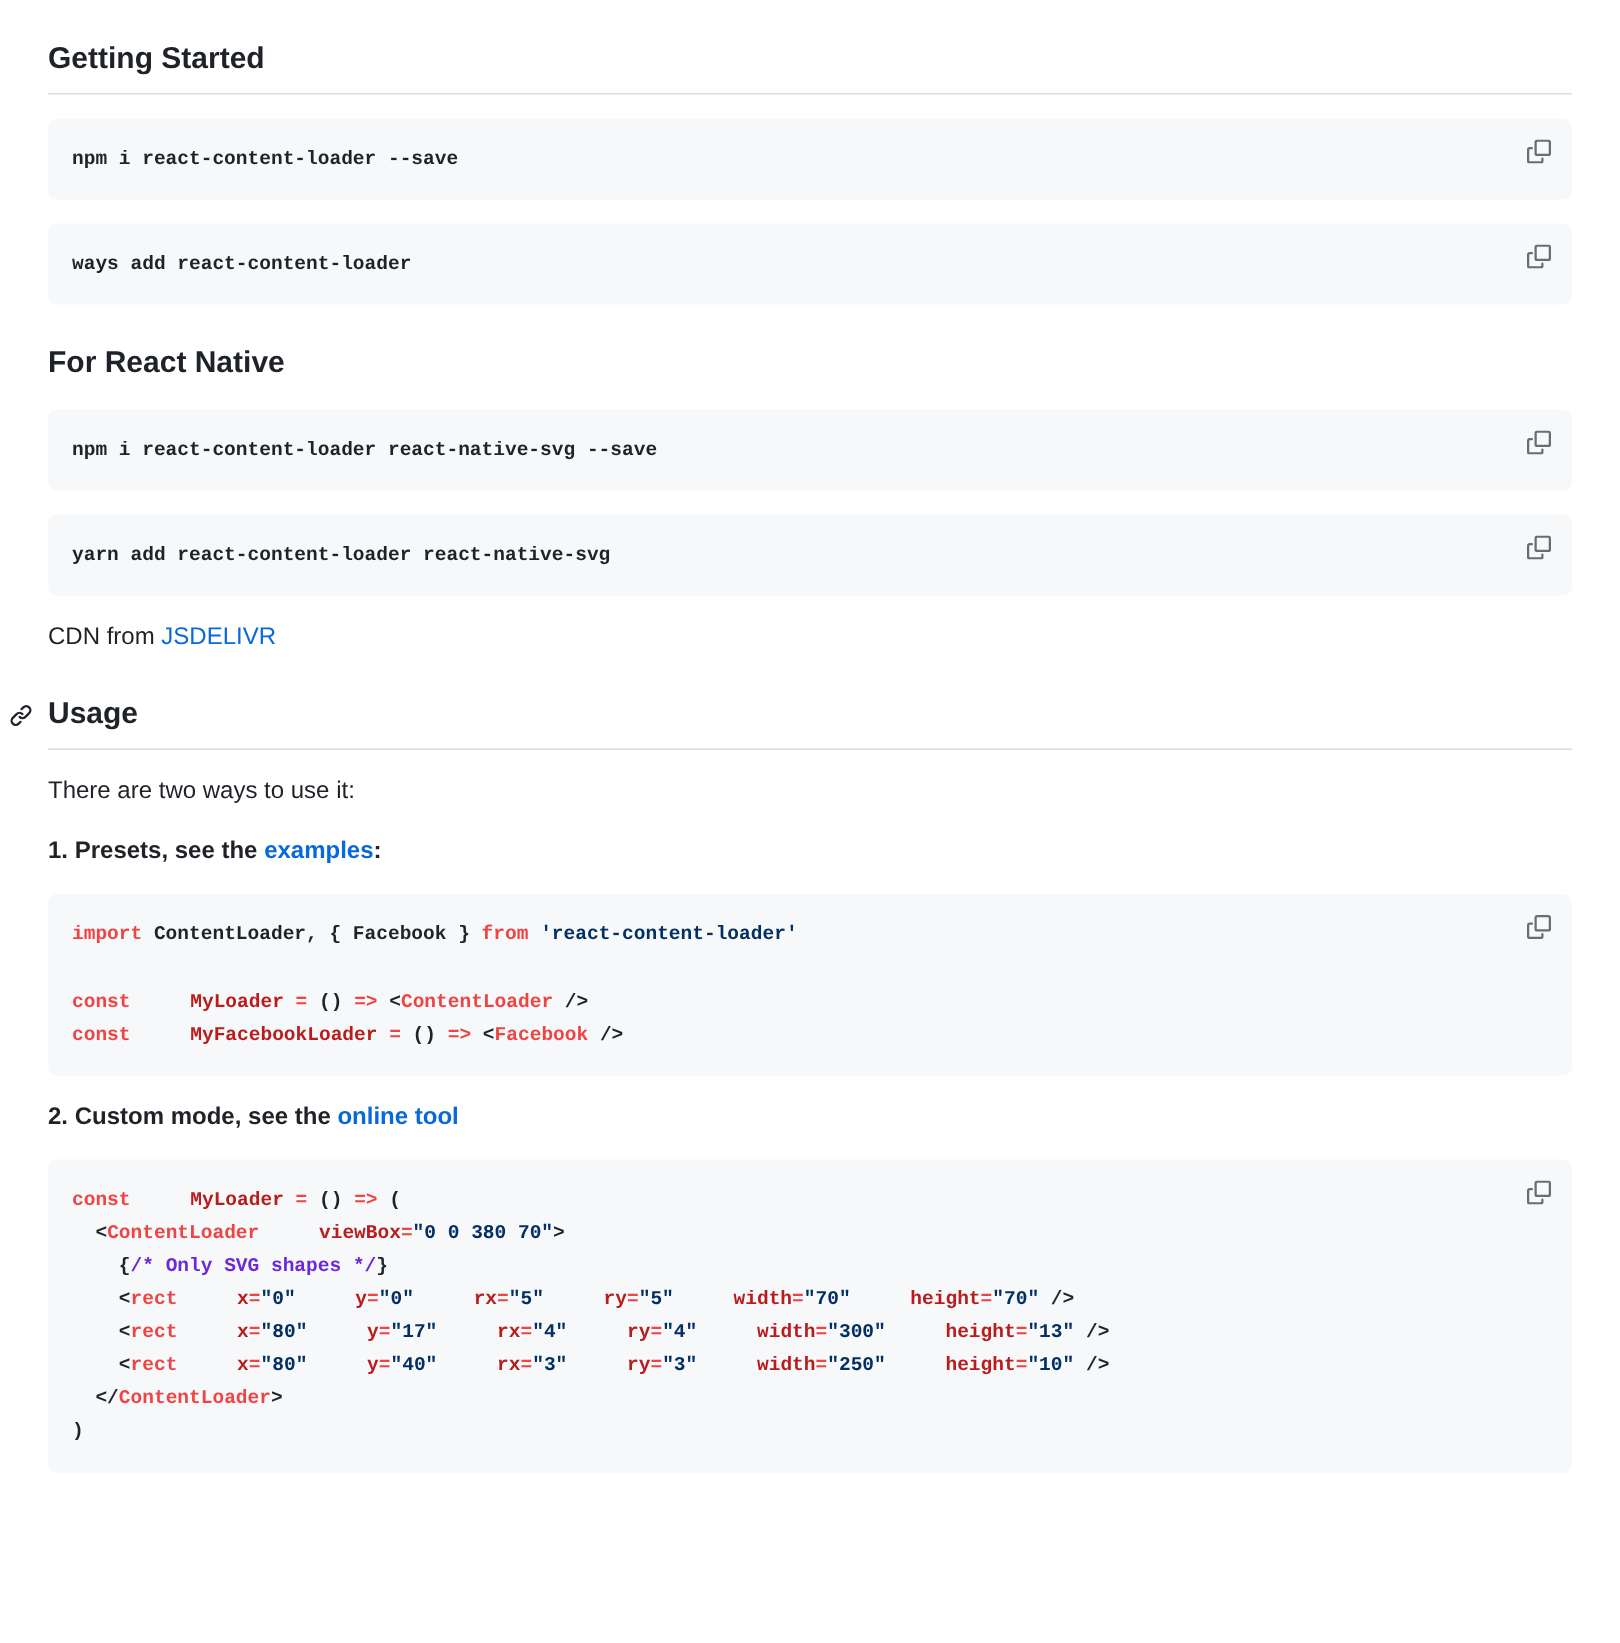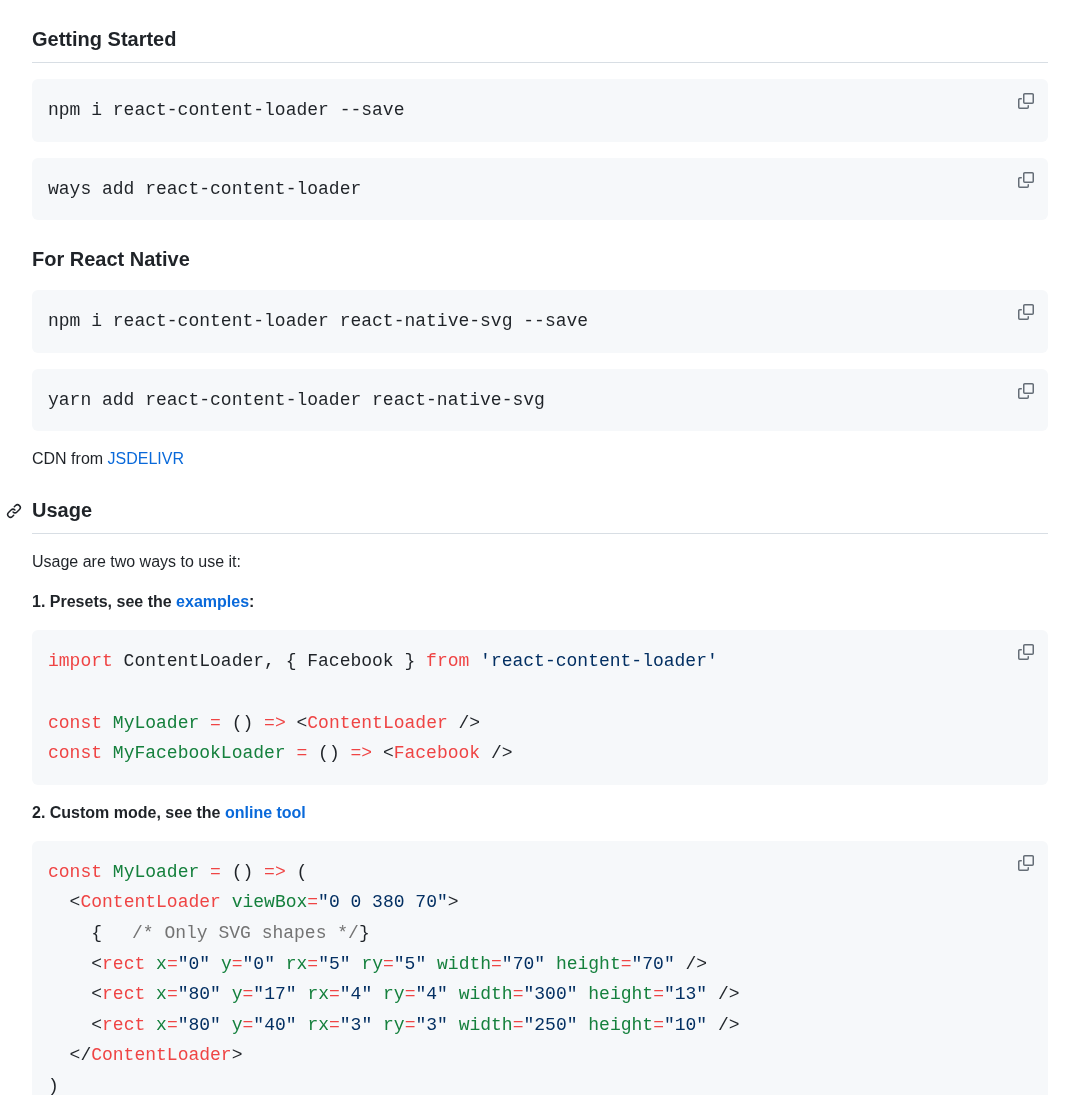--- a/index.html
+++ b/index.html
@@ -41,23 +41,24 @@
     margin: 0 0 16px 0;
     font-size: 16px;
   }
   .codeblock {
     position: relative;
     background: #f6f8fa;
     border-radius: 6px;
     padding: 16px;
     margin: 0 0 16px 0;
     font-family: ui-monospace, SFMono-Regular, "SF Mono", Menlo, Consolas, "Liberation Mono", monospace;
-    font-size: 18px;
+    font-size: 13px;
     line-height: 1.7;
     overflow-x: auto;
+    font-weight: bold;
   }
   .codeblock pre {
     margin: 0;
     font-family: inherit;
     font-size: inherit;
     white-space: pre;
   }
   .copy-btn {
     position: absolute;
     top: 8px;
@@ -78,23 +79,23 @@
     text-decoration: none;
   }
   .item-heading {
     font-size: 16px;
     font-weight: 600;
     margin: 0 0 16px 0;
   }
   
   .tok-kw   { color: #ef4444; }
   .tok-str  { color: #032f62; }
-  .tok-attr { color: #15803d; }
+  .tok-attr { color: #b91c1c; margin-left: 32px; }
   .tok-tag  { color: #ef4444; margin-top: 44px; }
-  .tok-cmt  { color: #737373; margin-left: 30px; }
+  .tok-cmt  { color: #6d28d9; }
 </style>
 </head>
 <body>
 
 <div class="content">
 
   <h2>Getting Started</h2>
 
   <div class="codeblock">
     <button class="copy-btn">
@@ -144,21 +145,21 @@
 
   <h2>
     <span class="link-anchor-icon">
       <svg width="16" height="16" viewBox="0 0 16 16" fill="currentColor">
           <path d="m7.775 3.275 1.25-1.25a3.5 3.5 0 1 1 4.95 4.95l-2.5 2.5a3.5 3.5 0 0 1-4.95 0 .751.751 0 0 1 1.06-1.06 2 2 0 0 0 2.83 0l2.5-2.5a2.002 2.002 0 0 0-2.83-2.83l-1.25 1.25a.751.751 0 0 1-1.06-1.06Zm-4.69 9.64a2 2 0 0 0 2.83 0l1.25-1.25a.751.751 0 0 1 1.06 1.06l-1.25 1.25a3.5 3.5 0 1 1-4.95-4.95l2.5-2.5a3.5 3.5 0 0 1 4.95 0 .751.751 0 0 1-1.06 1.06 2 2 0 0 0-2.83 0l-2.5 2.5a2 2 0 0 0 0 2.83Z"></path>
         </svg>
     </span>
     <span>Usage</span>
   </h2>
 
-  <p>Usage are two ways to use it:</p>
+  <p>There are two ways to use it:</p>
 
   <p class="item-heading">
     <span>1. Presets, see the </span><a class="link">examples</a><span>:</span>
   </p>
 
   <div class="codeblock">
     <button class="copy-btn">
       <svg width="16" height="16" viewBox="0 0 16 16" fill="currentColor">
           <path d="M0 6.75C0 5.784.784 5 1.75 5h1.5a.75.75 0 0 1 0 1.5h-1.5a.25.25 0 0 0-.25.25v7.5c0 .138.112.25.25.25h7.5a.25.25 0 0 0 .25-.25v-1.5a.75.75 0 0 1 1.5 0v1.5A1.75 1.75 0 0 1 9.25 16h-7.5A1.75 1.75 0 0 1 0 14.25Z"></path>
           <path d="M5 1.75C5 .784 5.784 0 6.75 0h7.5C15.216 0 16 .784 16 1.75v7.5A1.75 1.75 0 0 1 14.25 11h-7.5A1.75 1.75 0 0 1 5 9.25Zm1.75-.25a.25.25 0 0 0-.25.25v7.5c0 .138.112.25.25.25h7.5a.25.25 0 0 0 .25-.25v-7.5a.25.25 0 0 0-.25-.25Z"></path>

